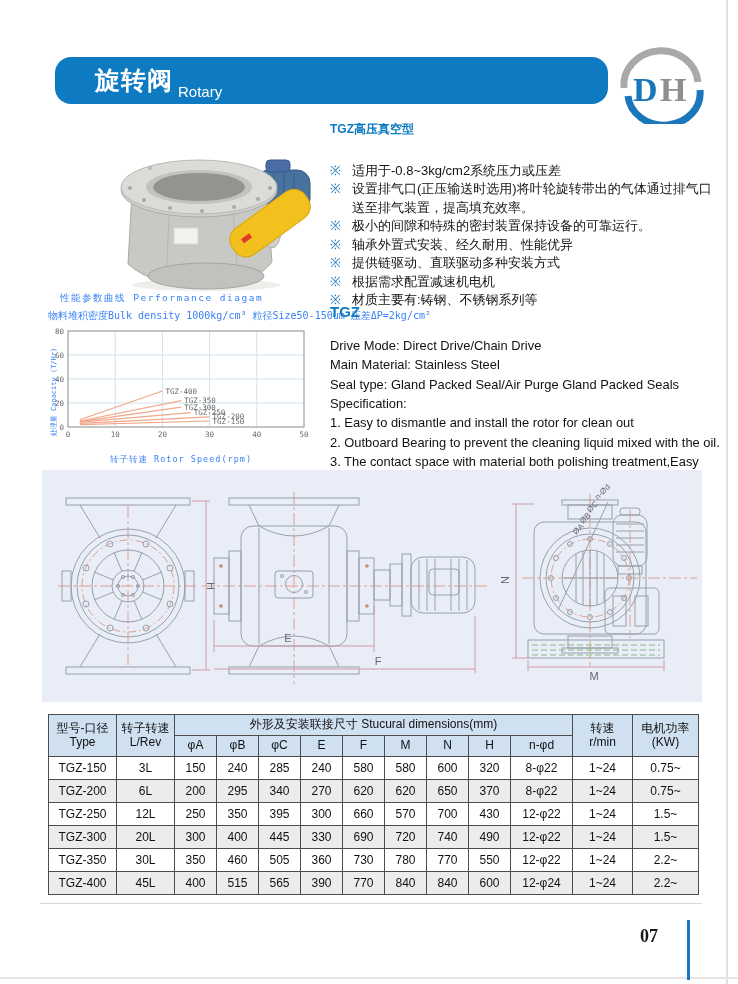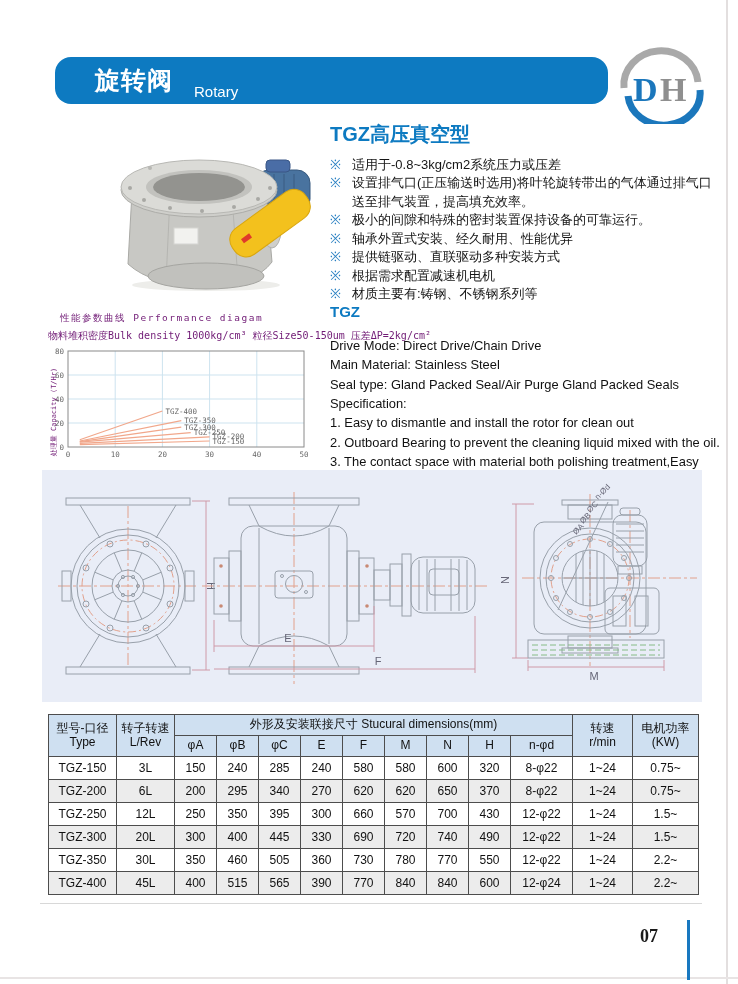--- a/index.html
+++ b/index.html
@@ -5,38 +5,38 @@
   *{margin:0;padding:0;box-sizing:border-box}
   html,body{background:#ffffff}
   .page{position:relative;width:738px;height:984px;background:#fff;overflow:hidden;
         font-family:"Liberation Sans",sans-serif;color:#111}
   .page-edge-right{position:absolute;left:726px;top:0;width:2px;height:984px;background:#e3dfdf}
   .page-edge-bottom{position:absolute;left:0;top:977px;width:738px;height:2px;background:#e8e4e4}
 
   
   .header-bar{position:absolute;left:55px;top:57px;width:553px;height:47px;
               background:var(--brand-blue,#0d7ac1);border-radius:16px;
-              display:flex;align-items:center;padding-left:40px;gap:21px;color:#fff}
+              display:flex;align-items:center;padding-left:40px;gap:5px;color:#fff}
   .title-zh{font-size:25px;font-weight:bold;letter-spacing:1px}
   .title-en{font-size:15px;margin-top:21px}
   .logo{position:absolute;left:616px;top:44px;width:90px;height:80px}
 
   
   .photo{position:absolute;left:86px;top:126px;width:237px;height:168px}
 
   
   .intro{position:absolute;left:330px;top:121px;width:392px}
-  .intro-title{font-size:20px;font-weight:bold;color:var(--brand-blue,#0d7ac1);margin-bottom:8px}
+  .intro-title{font-size:12px;font-weight:bold;color:var(--brand-blue,#0d7ac1);margin-bottom:24px}
   .bullet{display:flex;font-size:13px;line-height:1.42;color:#151515}
   .bullet .marker{flex:0 0 22px;color:#2a80c2}
   .bullet .btext{flex:1}
 
   
-  .chart{position:absolute;left:46px;top:312px;width:300px;
-         font-family:"DejaVu Sans Mono",monospace;color:#701a75}
+  .chart{position:absolute;left:46px;top:292px;width:300px;
+         font-family:"DejaVu Sans Mono",monospace;color:#3b82f6}
   .chart-title{font-size:9.5px;margin-left:14px;letter-spacing:1.5px;white-space:nowrap}
   .chart-subtitle{font-size:10px;margin-left:2px;margin-top:4px;white-space:nowrap}
   .chart-plot{position:relative;margin-top:2px}
   .chart-ylabel{position:absolute;left:-52px;top:62px;width:120px;font-size:7px;text-align:center;
                 transform:rotate(-90deg)}
   .chart-xlabel{width:270px;text-align:center;font-size:8.5px;letter-spacing:1px;margin-top:1px}
 
   
   .specs{position:absolute;left:330px;top:303px;width:398px}
   .specs-title{font-size:15px;font-weight:bold;color:var(--brand-blue,#0d7ac1);margin-bottom:16px}

